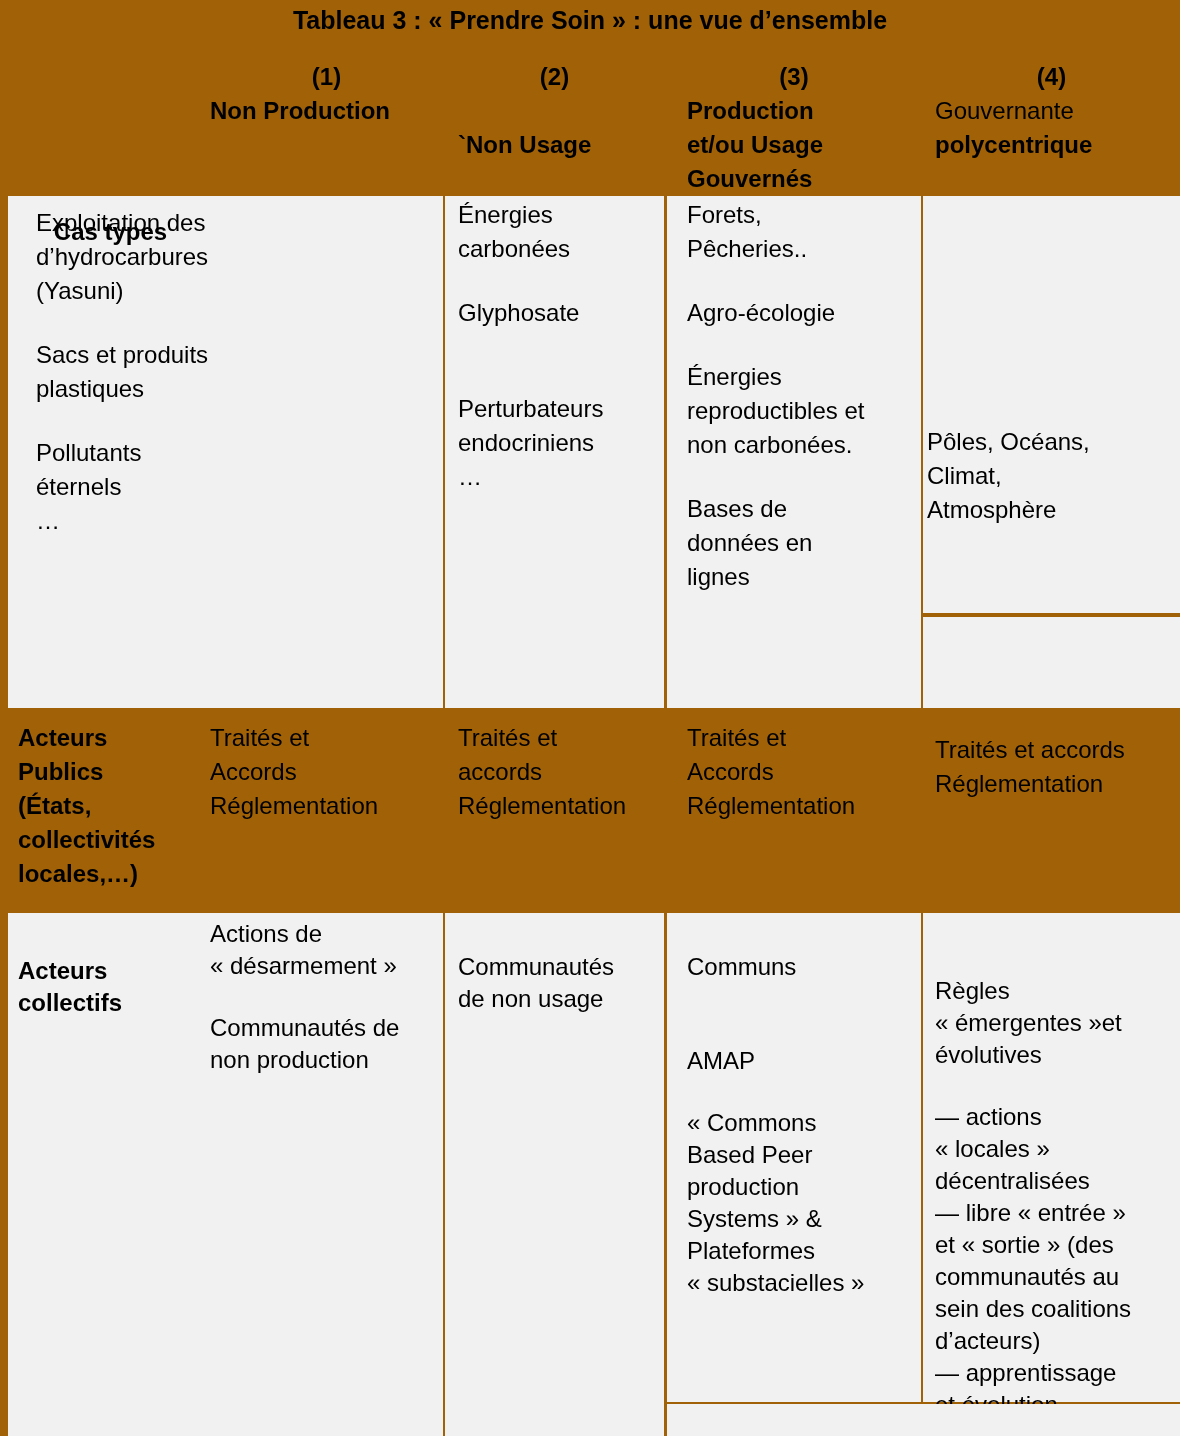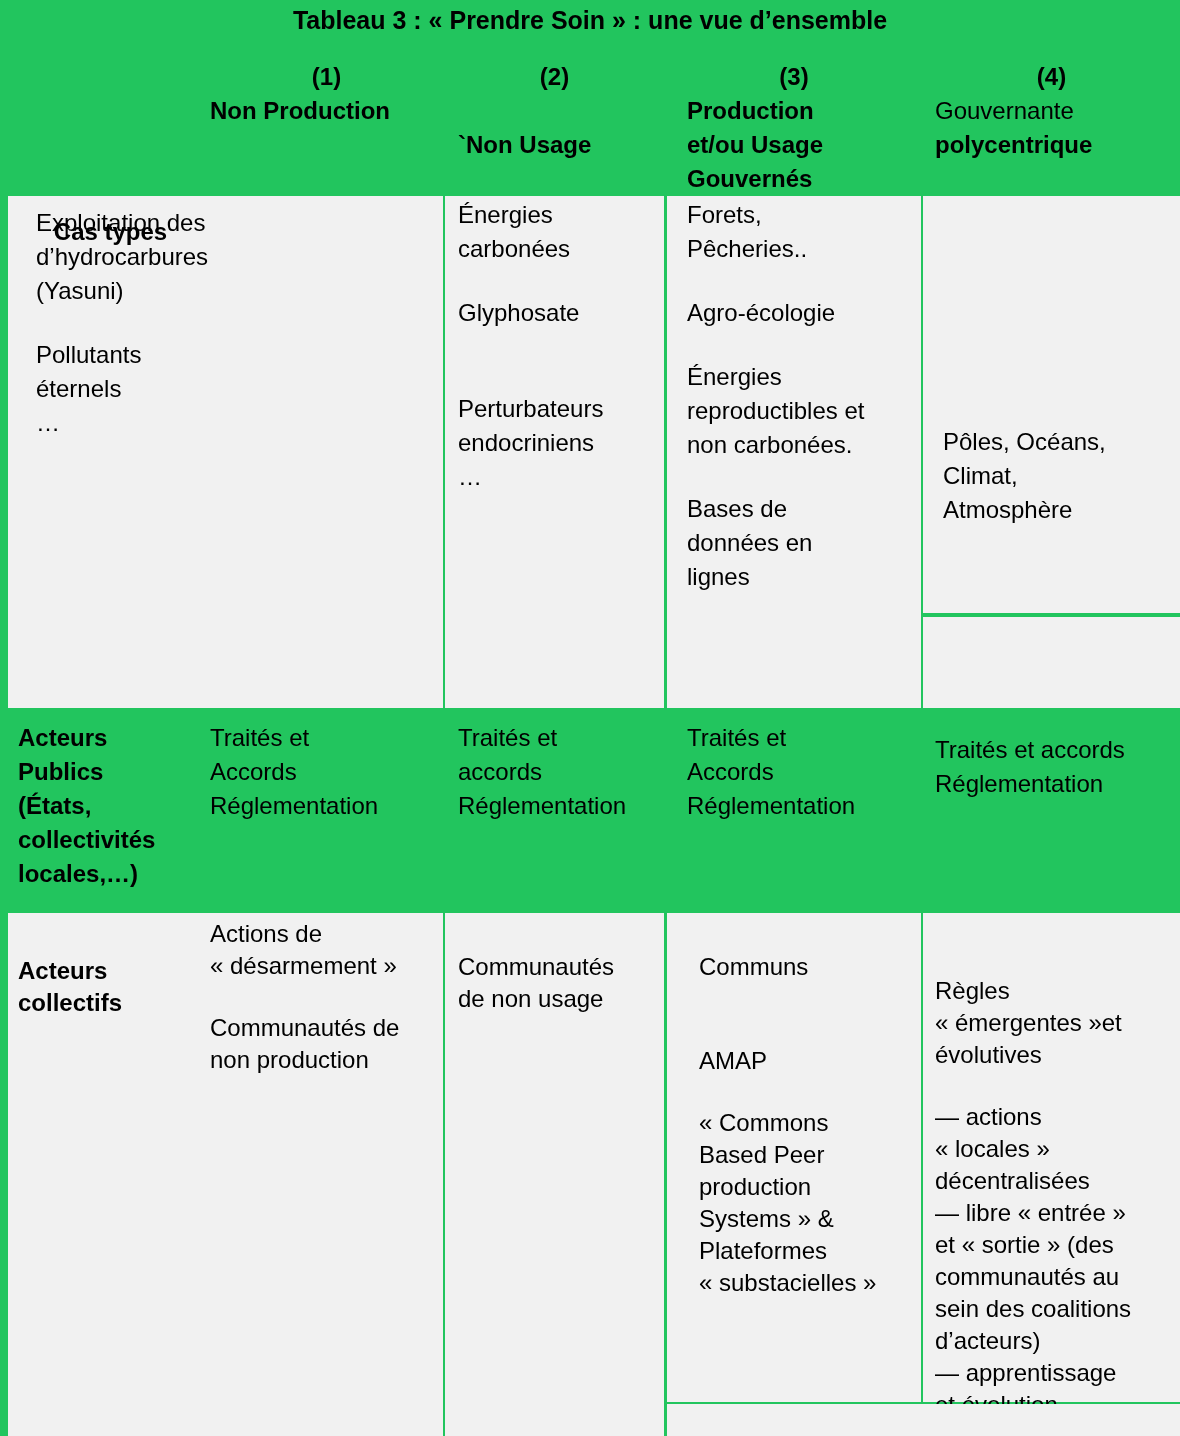--- a/index.html
+++ b/index.html
@@ -1,20 +1,20 @@
 <!DOCTYPE html>
 <html><head>
 <meta charset="utf-8">
 <style>
   html, body { margin: 0; padding: 0; background: #ffffff; }
   .page {
     position: relative;
     width: 1180px;
     height: 1436px;
-    background: #22c55e;
+    background: #a16207;
     font-family: "Liberation Sans", sans-serif;
     color: #000000;
     font-size: 24px;
     line-height: 34px;
     overflow: hidden;
   }
   .title {
     margin-top: 5px;
     height: 31px;
     line-height: 31px;
@@ -48,36 +48,36 @@
   .para { margin: 0; white-space: pre-line; }
   .para + .para { margin-top: 30px; }
   .para.flow { margin-top: 0; }
   .para.gap2 { margin-top: 62px; }
 
   .cellA1 { grid-column: 1 / 3; grid-row: 1 / 4; position: relative; }
   .cellA1 .rowhead { top: 19px; text-align: center; }
   .cellA1 .cc { padding-top: 10px; margin-left: 28px; }
   .cellB1 { grid-column: 4; grid-row: 1 / 4; padding: 2px 4px 0 13px; }
   .cellC1 { grid-column: 6; grid-row: 1 / 4; padding: 2px 4px 4px 20px; }
-  .cellD1 { grid-column: 8; grid-row: 1 / 2; padding: 229px 4px 0 20px; }
+  .cellD1 { grid-column: 8; grid-row: 1 / 2; padding: 229px 4px 0 4px; }
   .cellD1b { grid-column: 8; grid-row: 3 / 4; }
 
   .cellA2 { grid-column: 1 / 3; grid-row: 4; position: relative; }
   .cellA2 .rowhead { top: 13px; }
   .cellA2 .cc { padding-top: 13px; }
   .cellB2 { grid-column: 4; grid-row: 4; padding: 13px 0 0 13px; }
   .cellC2 { grid-column: 6; grid-row: 4; padding: 13px 0 0 20px; }
   .cellD2 { grid-column: 8; grid-row: 4; padding: 25px 0 0 12px; }
 
   .row3 { line-height: 32px; }
   .cellA3 { grid-column: 1 / 3; grid-row: 5 / 8; position: relative; }
   .cellA3 .rowhead { top: 42px; }
   .cellA3 .cc { padding-top: 5px; }
   .cellB3 { grid-column: 4; grid-row: 5 / 8; padding: 38px 0 0 13px; }
-  .cellC3 { grid-column: 6; grid-row: 5 / 6; padding: 38px 0 0 32px; }
+  .cellC3 { grid-column: 6; grid-row: 5 / 6; padding: 38px 0 0 20px; }
   .cellD3 { grid-column: 8; grid-row: 5 / 6; padding: 62px 2px 0 12px; }
   .bstrip { grid-column: 6 / 9; grid-row: 7 / 8; }
 </style>
 </head>
 <body>
 
 <div class="page">
 
   <div class="title">Tableau 3 : « Prendre Soin » : une vue d’ensemble</div>
 
@@ -104,20 +104,22 @@
   </div>
 
   <div class="table-grid">
 
     <div class="cellA1 gray">
       <div class="rowhead">Cas types</div>
       <div class="cc">
         <p class="para">Exploitation des
 d’hydrocarbures
 (Yasuni)</p>
+        <p class="para">Sacs et produits
+plastiques</p>
         <p class="para">Pollutants
 éternels
 …</p>
       </div>
     </div>
     <div class="cellB1 gray">
       <p class="para">Énergies
 carbonées</p>
       <p class="para">Glyphosate</p>
       <p class="para gap2">Perturbateurs

